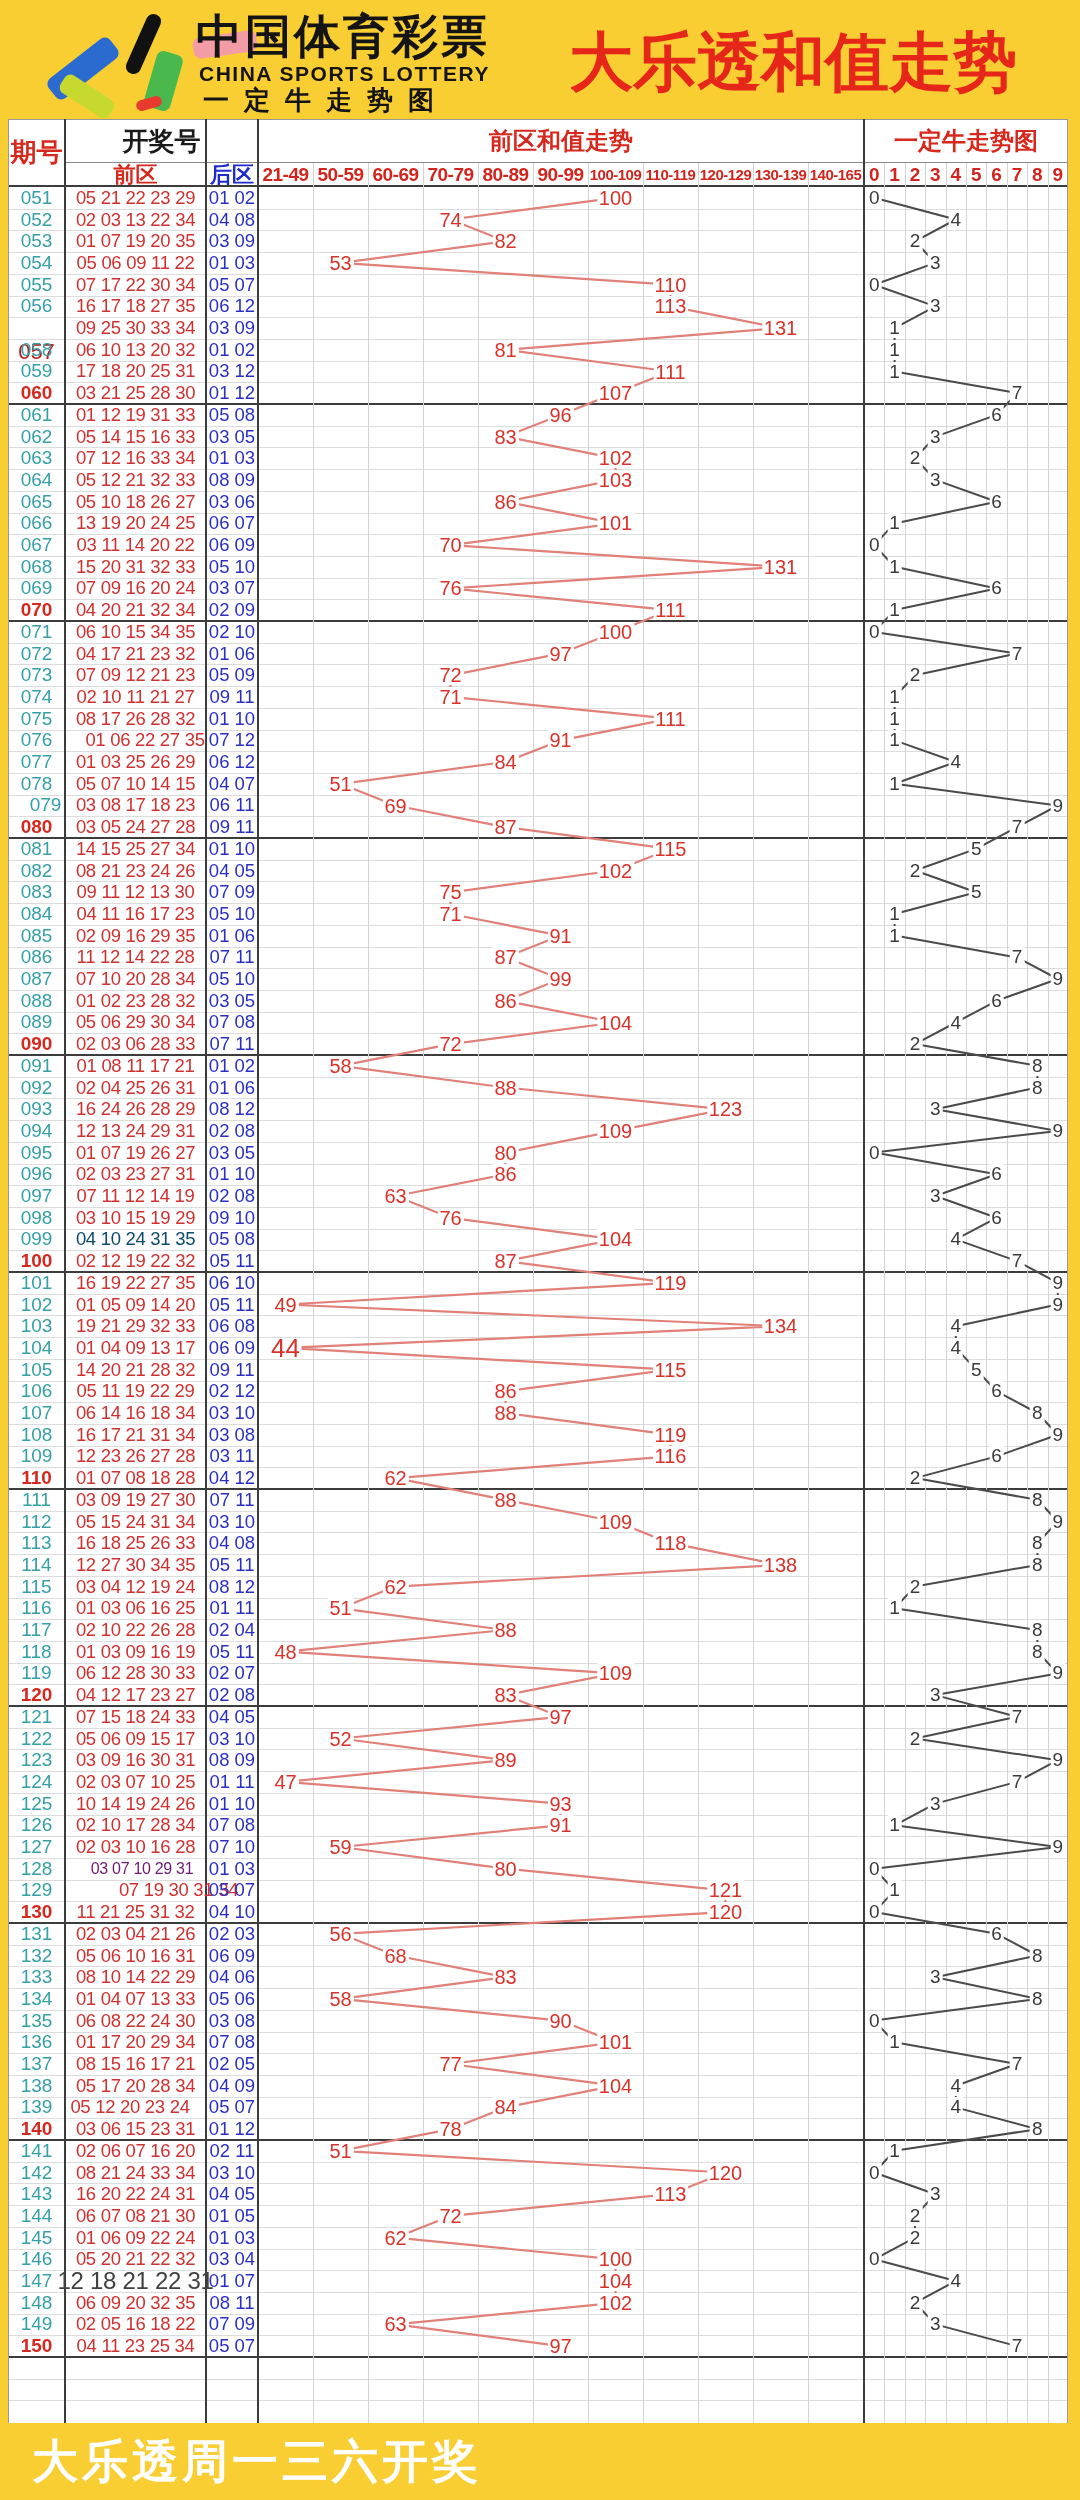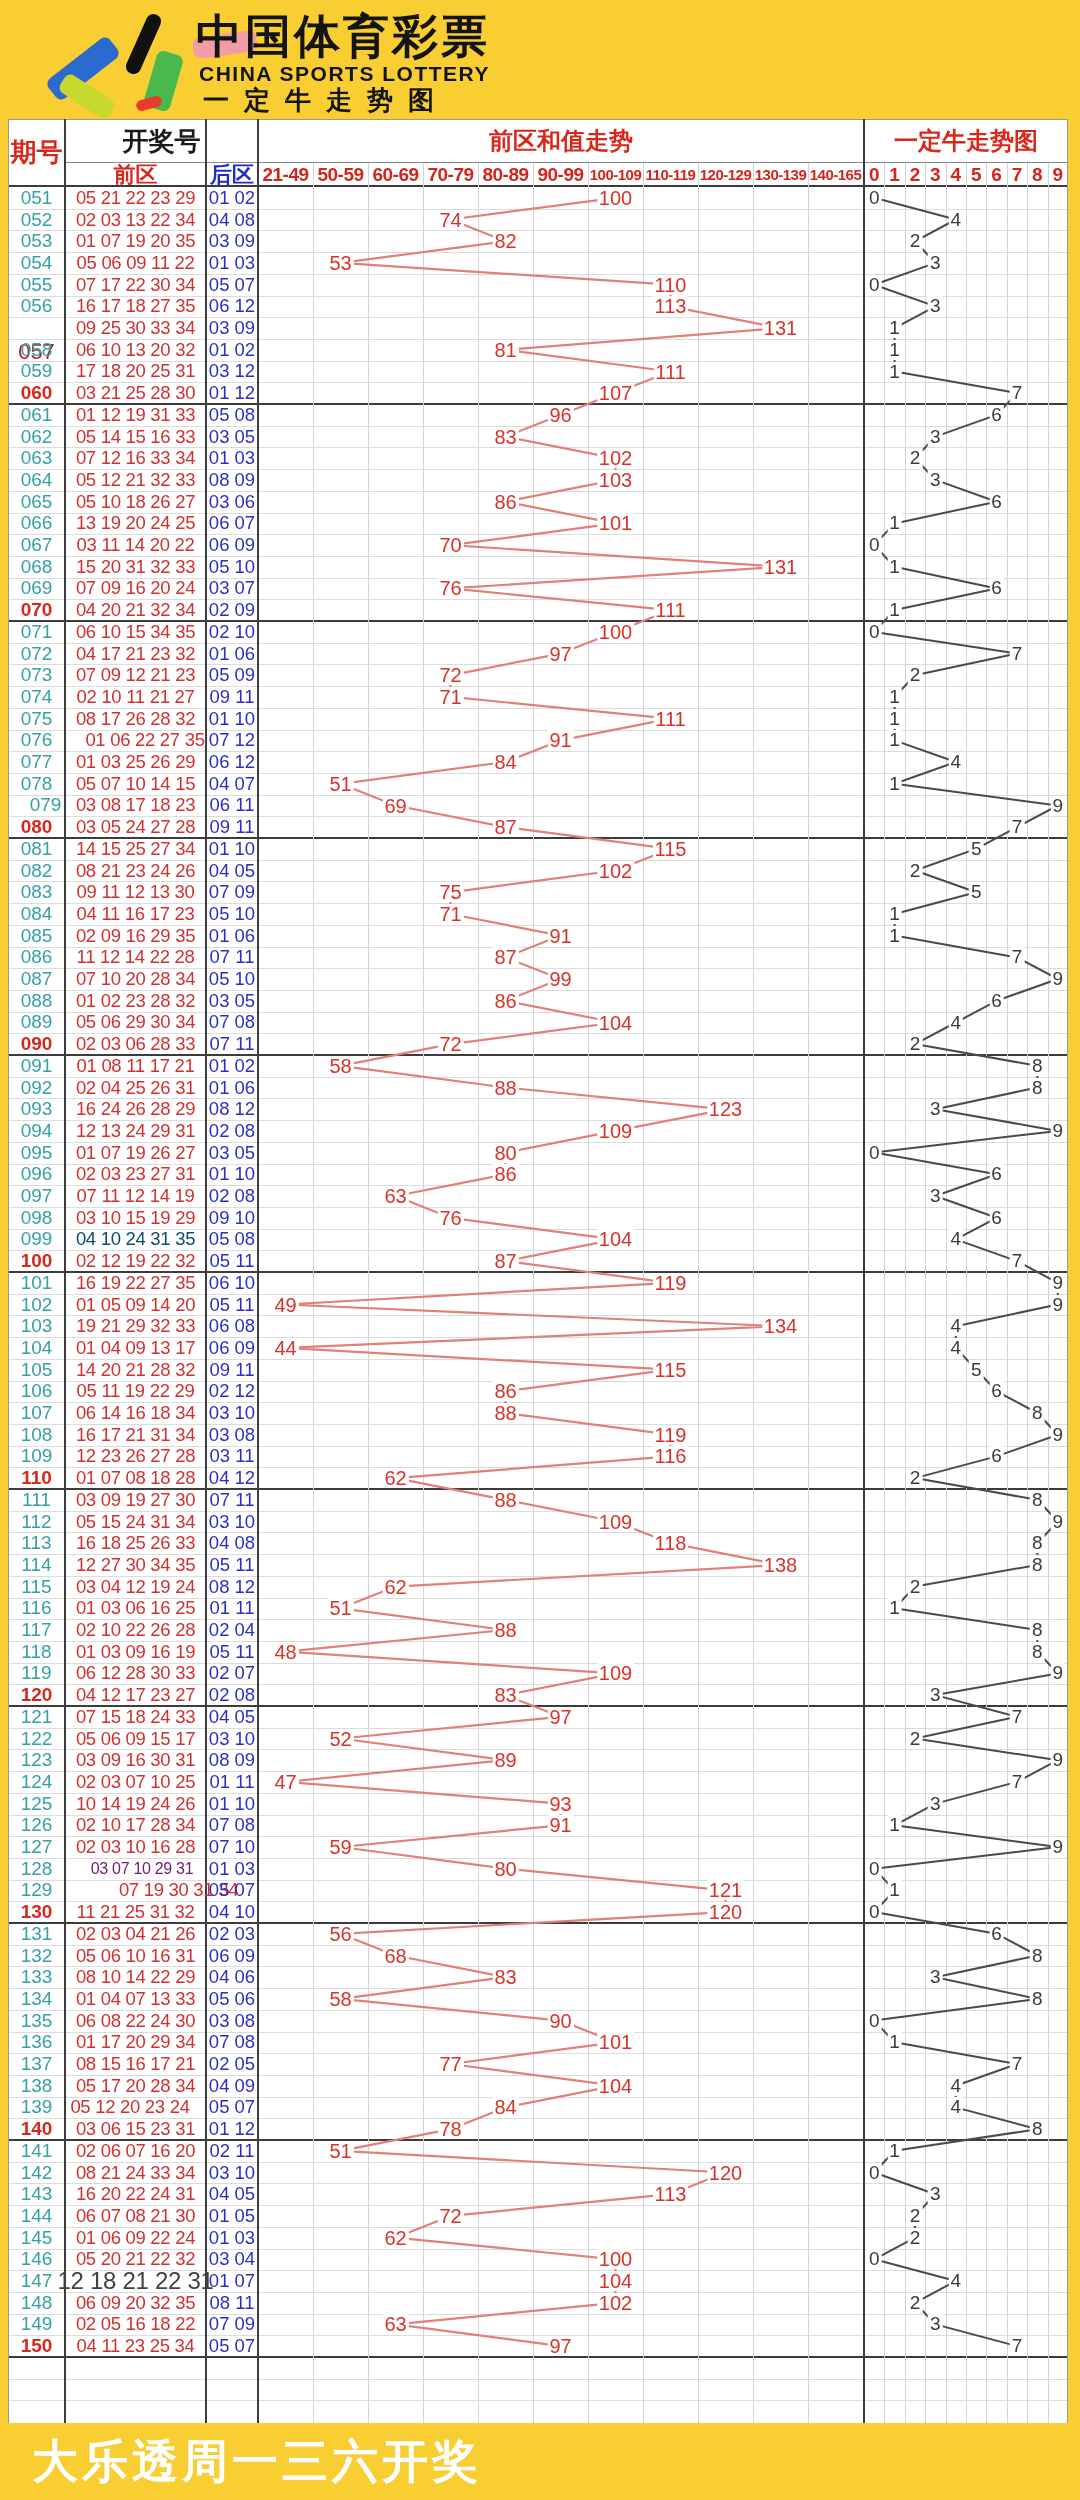--- a/index.html
+++ b/index.html
@@ -40,20 +40,21 @@
       <span class="logo-bit" style="left:136px;top:12px;width:15px;height:64px;background:#111;transform:rotate(24deg);"></span>
       <span class="logo-bit" style="left:193px;top:34px;width:64px;height:21px;background:#f49ca6;transform:rotate(-8deg);"></span>
       <span class="logo-bit" style="left:44px;top:56px;width:78px;height:25px;background:#2b6bd0;transform:rotate(-38deg);"></span>
       <span class="logo-bit" style="left:150px;top:52px;width:27px;height:58px;background:#49b94e;transform:rotate(16deg);"></span>
       <span class="logo-bit" style="left:58px;top:86px;width:58px;height:21px;background:#c7d92f;transform:rotate(33deg);"></span>
       <span class="logo-bit" style="left:136px;top:98px;width:26px;height:11px;background:#e83a2e;transform:rotate(-15deg);"></span>
     </div>
     <div class="abs brand-title">中国体育彩票</div>
     <div class="abs brand-sub">CHINA SPORTS LOTTERY</div>
     <div class="abs brand-tag">一定牛走势图</div>
+    <div class="abs page-title flexc">大乐透和值走势</div>
   </div>
 
   <div class="sheet"></div>
 
   <div class="hcell h-period">期号</div>
   <div class="hcell h-draw">开奖号</div>
   <div class="hcell h-sum">前区和值走势</div>
   <div class="hcell h-tail">一定牛走势图</div>
   <div class="hcell h-front">前区</div>
   <div class="hcell h-back">后区</div>
@@ -566,21 +567,21 @@
       <div class="ptlabel" style="left: 615.5px; top: 1130.9px; font-size: 20px; color: rgb(217, 50, 42);">109</div>
       <div class="ptlabel" style="left: 505.5px; top: 1152.6px; font-size: 20px; color: rgb(217, 50, 42);">80</div>
       <div class="ptlabel" style="left: 505.5px; top: 1174.3px; font-size: 20px; color: rgb(217, 50, 42);">86</div>
       <div class="ptlabel" style="left: 395.5px; top: 1196px; font-size: 20px; color: rgb(217, 50, 42);">63</div>
       <div class="ptlabel" style="left: 450.5px; top: 1217.8px; font-size: 20px; color: rgb(217, 50, 42);">76</div>
       <div class="ptlabel" style="left: 615.5px; top: 1239.4px; font-size: 20px; color: rgb(217, 50, 42);">104</div>
       <div class="ptlabel" style="left: 505.5px; top: 1261.1px; font-size: 20px; color: rgb(217, 50, 42);">87</div>
       <div class="ptlabel" style="left: 670.5px; top: 1282.8px; font-size: 20px; color: rgb(217, 50, 42);">119</div>
       <div class="ptlabel" style="left: 285.5px; top: 1304.5px; font-size: 20px; color: rgb(217, 50, 42);">49</div>
       <div class="ptlabel" style="left: 780.5px; top: 1326.2px; font-size: 20px; color: rgb(217, 50, 42);">134</div>
-      <div class="ptlabel" style="left: 285.5px; top: 1347.9px; font-size: 20px; color: rgb(217, 50, 42);">44</div>
+      <div class="ptlabel" style="left: 285.5px; top: 1347.9px; font-size: 26px; color: rgb(217, 50, 42);">44</div>
       <div class="ptlabel" style="left: 670.5px; top: 1369.6px; font-size: 20px; color: rgb(217, 50, 42);">115</div>
       <div class="ptlabel" style="left: 505.5px; top: 1391.3px; font-size: 20px; color: rgb(217, 50, 42);">86</div>
       <div class="ptlabel" style="left: 505.5px; top: 1413px; font-size: 20px; color: rgb(217, 50, 42);">88</div>
       <div class="ptlabel" style="left: 670.5px; top: 1434.7px; font-size: 20px; color: rgb(217, 50, 42);">119</div>
       <div class="ptlabel" style="left: 670.5px; top: 1456.4px; font-size: 20px; color: rgb(217, 50, 42);">116</div>
       <div class="ptlabel" style="left: 395.5px; top: 1478.1px; font-size: 20px; color: rgb(217, 50, 42);">62</div>
       <div class="ptlabel" style="left: 505.5px; top: 1499.8px; font-size: 20px; color: rgb(217, 50, 42);">88</div>
       <div class="ptlabel" style="left: 615.5px; top: 1521.5px; font-size: 20px; color: rgb(217, 50, 42);">109</div>
       <div class="ptlabel" style="left: 670.5px; top: 1543.2px; font-size: 20px; color: rgb(217, 50, 42);">118</div>
       <div class="ptlabel" style="left: 780.5px; top: 1564.9px; font-size: 20px; color: rgb(217, 50, 42);">138</div>

